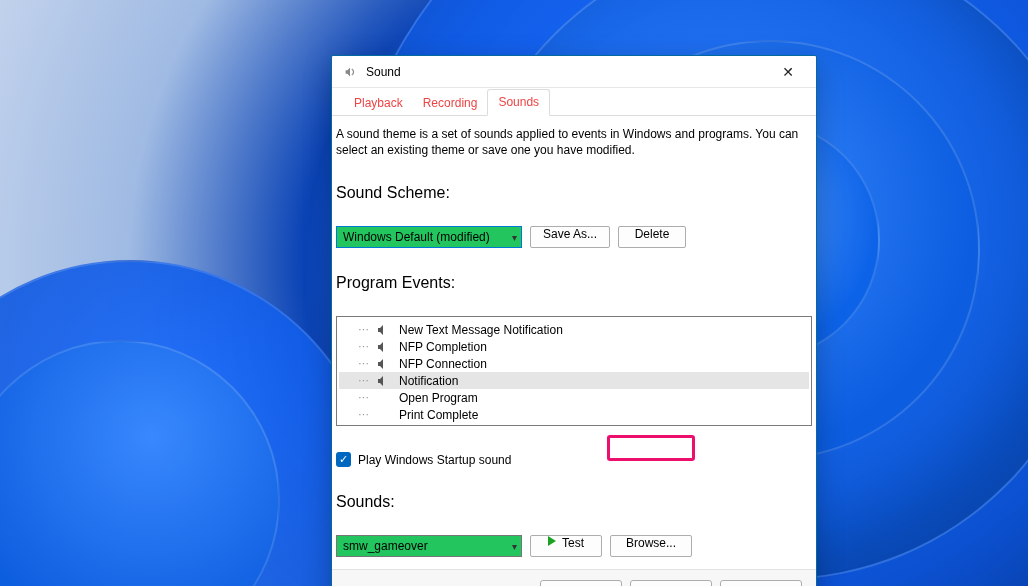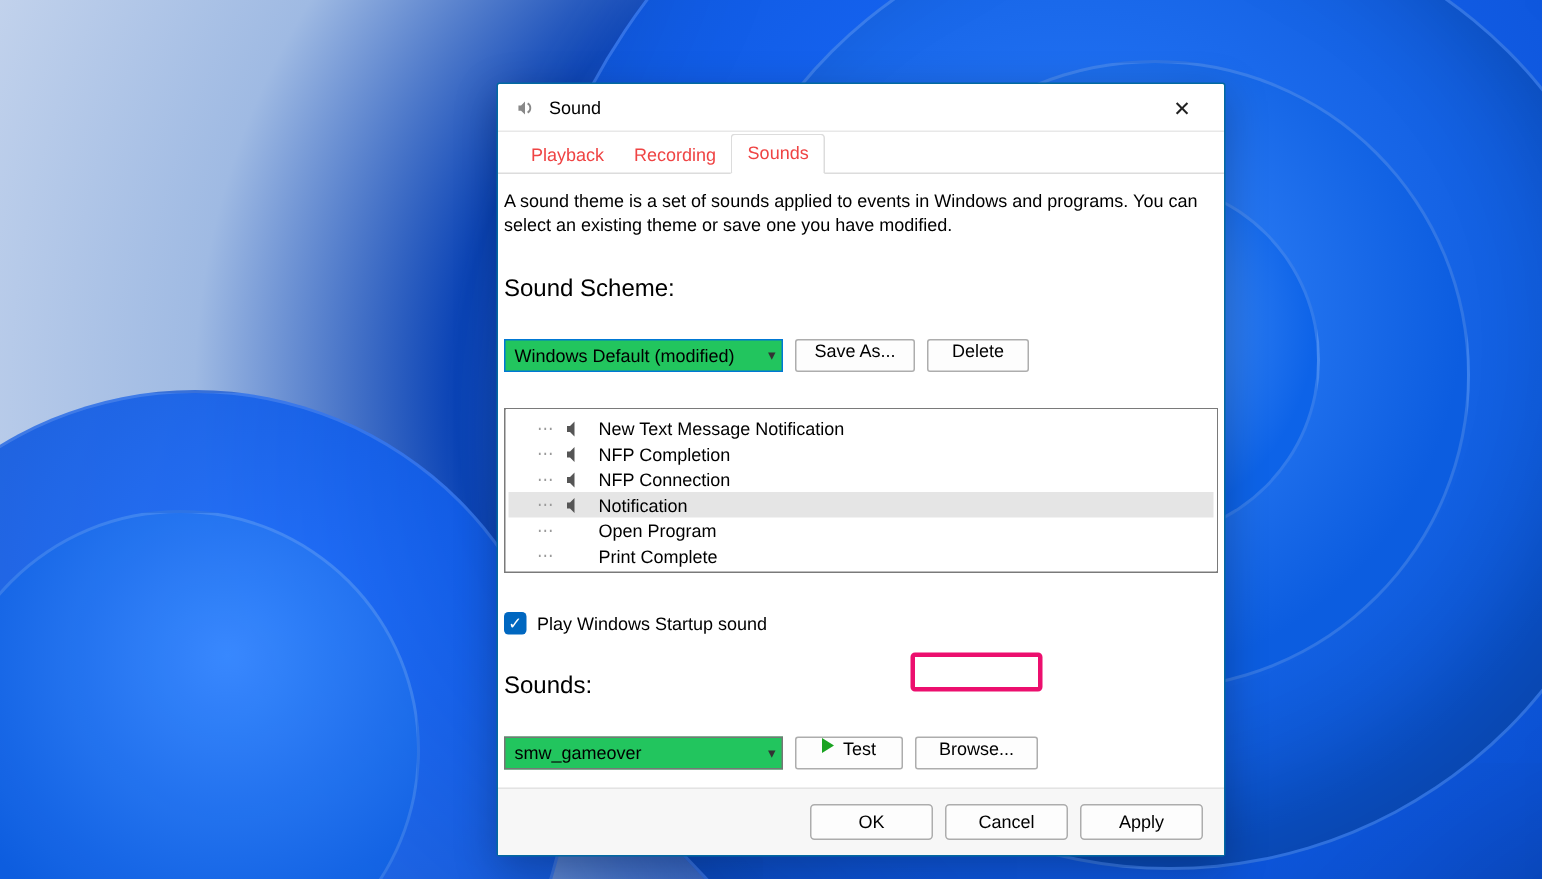--- a/index.html
+++ b/index.html
@@ -137,20 +137,21 @@
       </div>
       <div class="btn">
           <span>Save As...</span>
         </div>
       <div class="btn">
           <span>Delete</span>
         </div>
     </div>
 
 
+    <div class="label">Program Events:</div>
 
     <div class="events-box">
       <div class="ev-item">
         <span class="dots">⋯</span>
         <span class="spk">
             <svg viewBox="0 0 14 12" width="14" height="12">
               <path fill="#555" d="M1 4h2l3-3v10l-3-3H1z"></path>
             </svg>
           </span>
         <span class="txt">New Text Message Notification</span>

